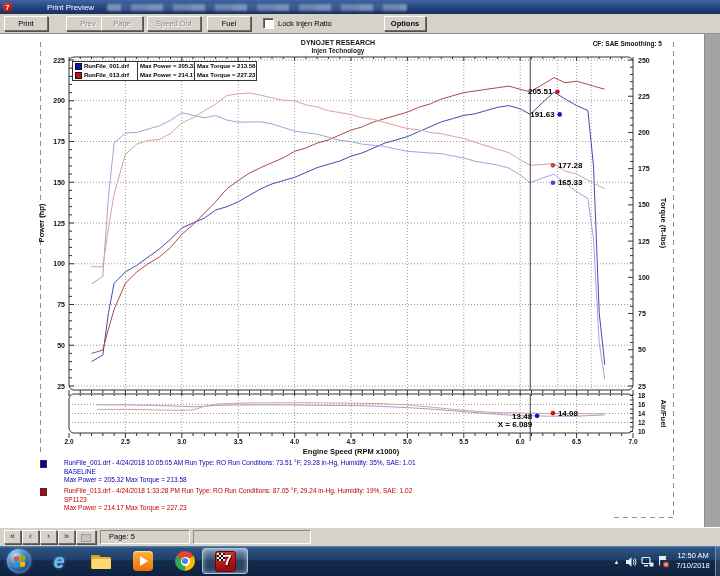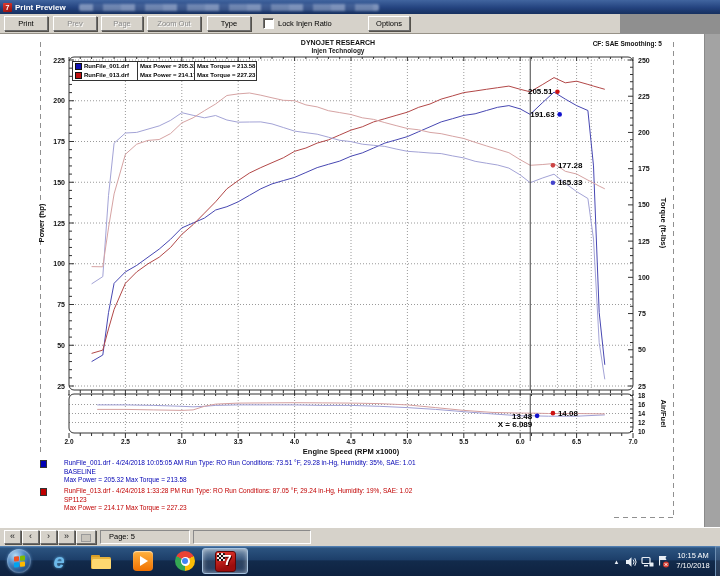--- a/index.html
+++ b/index.html
@@ -4,36 +4,36 @@
 <style>
   html,body{margin:0;padding:0;background:#000;}
   #win{position:relative;width:720px;height:576px;overflow:hidden;font-family:"Liberation Sans",sans-serif;background:#8f8f8f;}
 
   
   .titlebar{position:absolute;top:0;left:0;width:720px;height:14px;
     background:linear-gradient(180deg,#41659f 0%,#24437f 55%,#16305f 100%);
     display:flex;align-items:center;gap:3px;padding-left:3px;box-sizing:border-box;}
   .title-icon{width:9px;height:9px;background:linear-gradient(160deg,#e13b30,#8f0d0d);border-radius:1px;flex:none;}
   .title-icon::before{content:"7";display:block;color:#fff;font-size:7px;font-weight:bold;line-height:9px;text-align:center;}
-  .title-text{color:#fff;font-size:8px;font-weight:bold;white-space:nowrap;}
+  .title-text{color:#fff;font-size:8px;font-weight:normal;white-space:nowrap;margin-left:32px;}
   .title-redact{height:7px;width:300px;margin-left:10px;border-radius:2px;
     background:repeating-linear-gradient(90deg,rgba(195,208,232,.55) 0 14px,rgba(125,145,185,.28) 14px 24px,rgba(195,208,232,.45) 24px 42px);
     filter:blur(1.2px);}
 
   
-  .toolbar{position:absolute;top:14px;left:0;width:620px;height:20px;background:#d6d2ca;border-bottom:1px solid #979288;box-sizing:border-box;}
+  .toolbar{position:absolute;top:14px;left:0;width:720px;height:20px;background:#d6d2ca;border-bottom:1px solid #979288;box-sizing:border-box;}
   .tb-btn{position:absolute;top:2px;height:15px;background:#d6d2ca;border:1px solid;border-color:#fff #6d6d6d #6d6d6d #fff;
     box-shadow:1px 1px 0 #55524c;font-size:7.5px;font-weight:normal;text-align:center;line-height:13px;color:#000;box-sizing:border-box;cursor:default;}
   .tb-btn.disabled{color:#8b8b8b;text-shadow:1px 1px 0 #fff;}
   #btn-print{left:4px;width:44px;}
-  #btn-prev{left:53px;width:44px;}
+  #btn-prev{left:66px;width:44px;}
   #btn-next{left:101px;width:42px;}
   #btn-zoomout{left:147px;width:54px;}
   #btn-close{left:207px;width:44px;}
-  #btn-options{left:368px;width:42px;}
+  #btn-options{left:384px;width:42px;font-weight:bold;}
   .tb-check{position:absolute;left:263px;top:4px;width:9px;height:9px;background:#fff;border:1px solid;border-color:#6d6d6d #fff #fff #6d6d6d;box-shadow:inset 1px 1px 0 #55524c;}
   .tb-checklabel{position:absolute;left:278px;top:5px;font-size:7.5px;color:#000;}
 
   
   .page{position:absolute;top:34px;left:0;width:704px;height:493px;background:#fff;}
   .scroll-strip{position:absolute;top:34px;left:704px;width:16px;height:493px;background:#a3a3a3;border-left:1px solid #8a8a8a;box-sizing:border-box;}
   .corner-block{position:absolute;top:34px;left:0;width:16px;height:17px;background:#8f8f8f;}
 
   .hdr-company{position:absolute;top:5px;left:0;width:676px;text-align:center;font-size:7px;font-weight:bold;color:#111;}
   .hdr-sub{position:absolute;top:13px;left:0;width:676px;text-align:center;font-size:6.5px;font-weight:bold;color:#222;}
@@ -113,22 +113,22 @@
   <div class="titlebar">
     <span class="title-icon"></span>
     <span class="title-text">Print Preview</span>
     <span class="title-redact"></span>
   </div>
 
   <div class="toolbar">
     <div class="tb-btn" id="btn-print">Print</div>
     <div class="tb-btn disabled" id="btn-prev">Prev</div>
     <div class="tb-btn disabled" id="btn-next">Page</div>
-    <div class="tb-btn disabled" id="btn-zoomout">Zoom Out</div>
-    <div class="tb-btn" id="btn-close">Type</div>
+    <div class="tb-btn disabled" id="btn-zoomout">Speed Out</div>
+    <div class="tb-btn" id="btn-close">Fuel</div>
     <div class="tb-check"></div>
     <div class="tb-checklabel">Lock Injen Ratio</div>
     <div class="tb-btn" id="btn-options">Options</div>
   </div>
 
   <div class="corner-block"></div>
   <div class="scroll-strip"></div>
   <div class="page">
     <div class="hdr-company">DYNOJET RESEARCH</div>
     <div class="hdr-sub">Injen Technology</div>
@@ -648,18 +648,18 @@
     </div>
     <div class="tray-icon" id="tray-flag">
       <svg width="13" height="13" viewBox="0 0 13 13">
         <path d="M2.5,1 L9.5,1 L8.5,3 L9.5,5 L2.5,5 Z" fill="#e8eef5"></path>
         <rect x="2" y="1" width="1.1" height="9.5" fill="#e8eef5"></rect>
         <circle cx="9" cy="9.5" r="3" fill="#d23b30"></circle>
         <path d="M7.7,8.2 L10.3,10.8 M10.3,8.2 L7.7,10.8" stroke="#fff" stroke-width="1"></path>
       </svg>
     </div>
     <div class="clock">
-      <div>10:15 AM</div>
+      <div>12:50 AM</div>
       <div>7/10/2018</div>
     </div>
     <div class="show-desktop"></div>
   </div>
 </div>
 
 </body></html>

